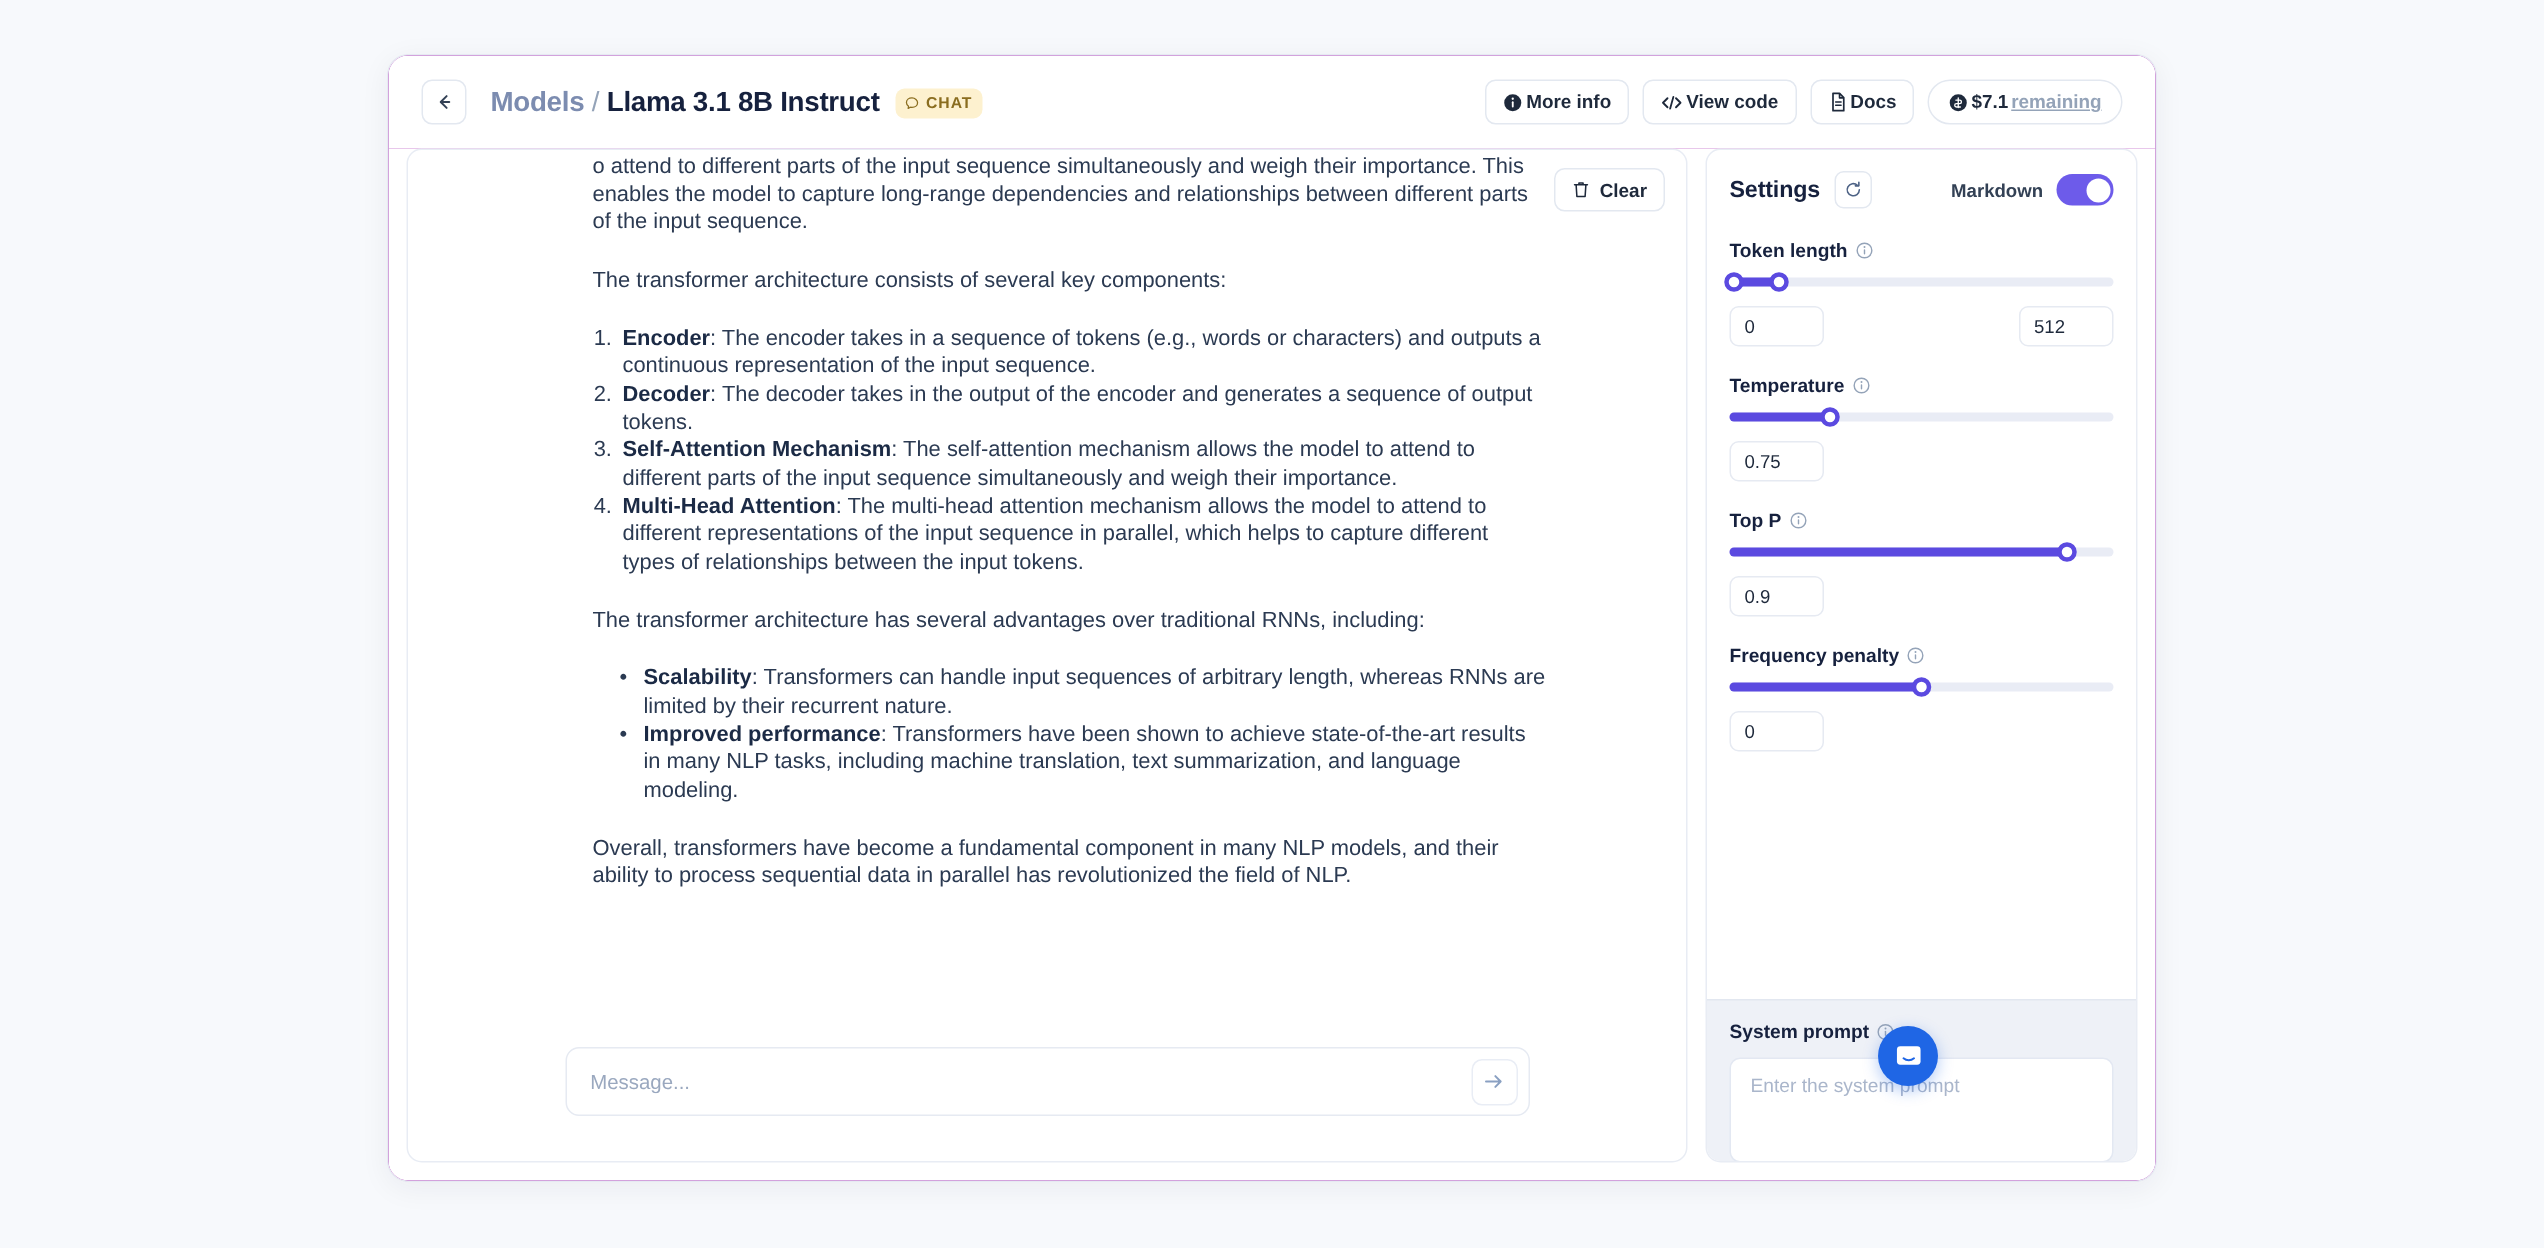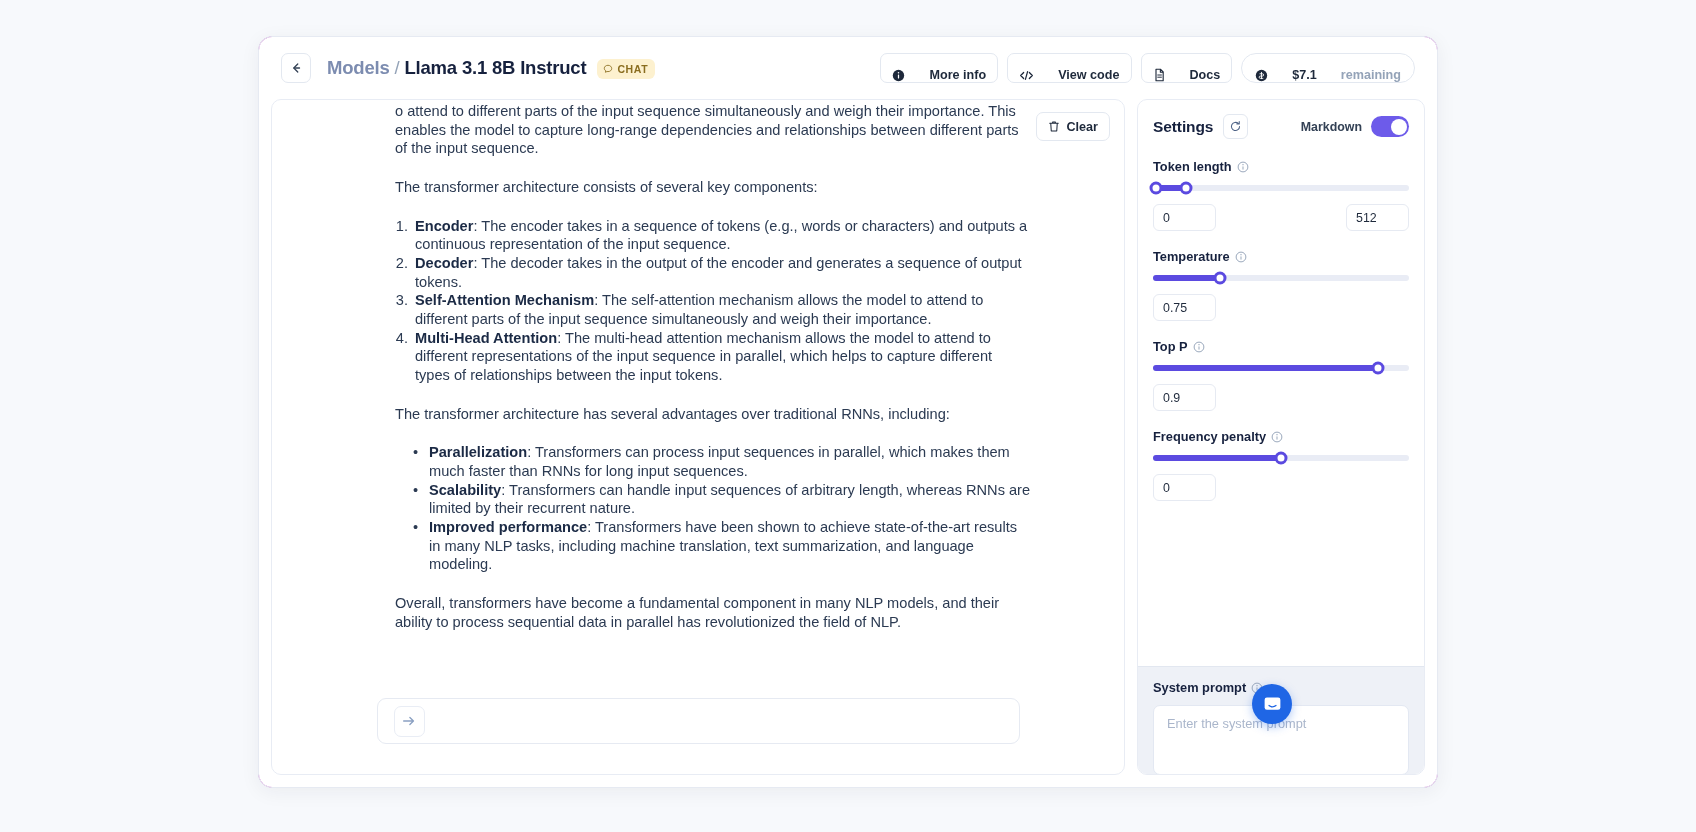--- a/index.html
+++ b/index.html
@@ -80,31 +80,31 @@
     display: flex;
     align-items: center;
     gap: 9px;
   }
   .hbtn {
     height: 30px;
     border: 1px solid #e3e8f0;
     border-radius: 7px;
     background: #fff;
     display: inline-flex;
-    align-items: flex-end;
-    gap: 24px;
+    align-items: center;
+    gap: 2px;
     padding: 0 11px;
     font-size: 12.6px;
     font-weight: 600;
     color: #1e293b;
     cursor: pointer;
     white-space: nowrap;
   }
   .hbtn.pill { border-radius: 16px; padding: 0 13px; }
-  .remaining-muted { color: #94a3b8; font-weight: 600; }
+  .remaining-muted { color: #94a3b8; font-weight: 600; text-decoration: underline; }
 
   
   .body-area {
     flex: 1 1 auto;
     display: flex;
     gap: 12px;
     padding: 0 12px 12px 12px;
     min-height: 0;
     background: #ffffff;
   }
@@ -445,31 +445,31 @@
           <p>o attend to different parts of the input sequence simultaneously and weigh their importance. This enables the model to capture long-range dependencies and relationships between different parts of the input sequence.</p>
           <p>The transformer architecture consists of several key components:</p>
           <ol>
             <li><b>Encoder</b><span>: The encoder takes in a sequence of tokens (e.g., words or characters) and outputs a continuous representation of the input sequence.</span></li>
             <li><b>Decoder</b><span>: The decoder takes in the output of the encoder and generates a sequence of output tokens.</span></li>
             <li><b>Self-Attention Mechanism</b><span>: The self-attention mechanism allows the model to attend to different parts of the input sequence simultaneously and weigh their importance.</span></li>
             <li><b>Multi-Head Attention</b><span>: The multi-head attention mechanism allows the model to attend to different representations of the input sequence in parallel, which helps to capture different types of relationships between the input tokens.</span></li>
           </ol>
           <p>The transformer architecture has several advantages over traditional RNNs, including:</p>
           <ul>
-            <li><b>Parallelization</b><span>: Transformers can process input sequences in parallel, which makes them much faster than RNNs for long input sequences.</span></li>
             <li><b>Scalability</b><span>: Transformers can handle input sequences of arbitrary length, whereas RNNs are limited by their recurrent nature.</span></li>
             <li><b>Improved performance</b><span>: Transformers have been shown to achieve state-of-the-art results in many NLP tasks, including machine translation, text summarization, and language modeling.</span></li>
           </ul>
           <p>Overall, transformers have become a fundamental component in many NLP models, and their ability to process sequential data in parallel has revolutionized the field of NLP.</p>
         </div>
 
       </div>
 
       <div class="composer-wrap">
         <div class="composer">
+          <input type="text" value="" placeholder="Message..." style="">
           <div class="send-btn">
             <svg width="16" height="16" viewBox="0 0 18 18" fill="none">
               <path d="M3 9h11M10 5l4 4-4 4" stroke="#8aa0c2" stroke-width="1.5" stroke-linecap="round" stroke-linejoin="round"></path>
             </svg>
           </div>
         </div>
       </div>
     </div>
 
     <div class="settings-panel">

